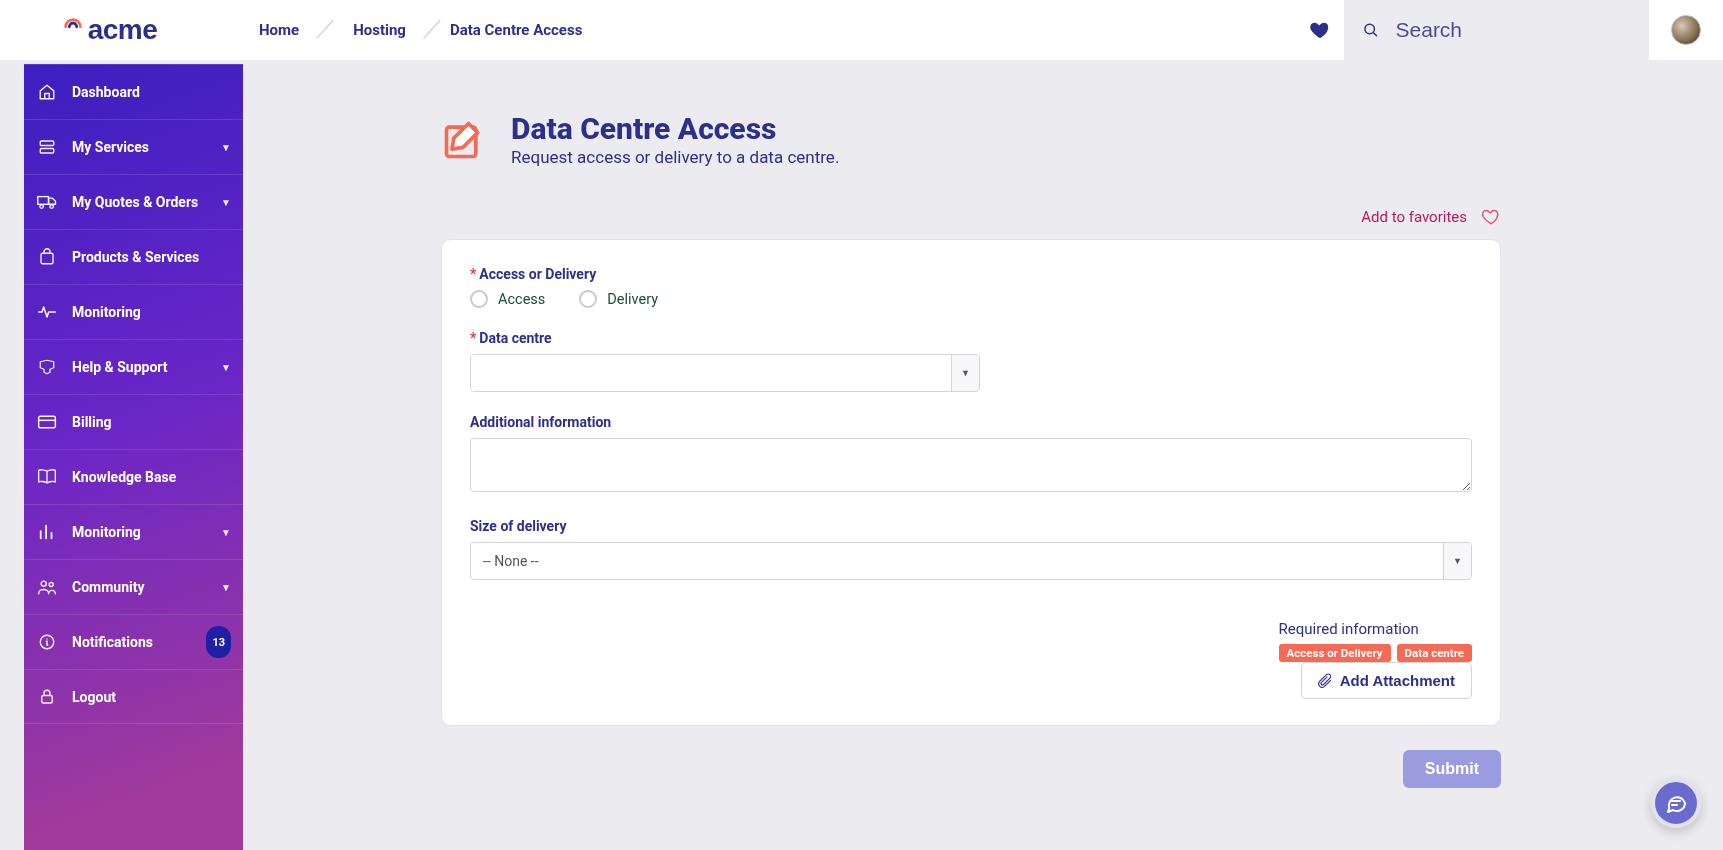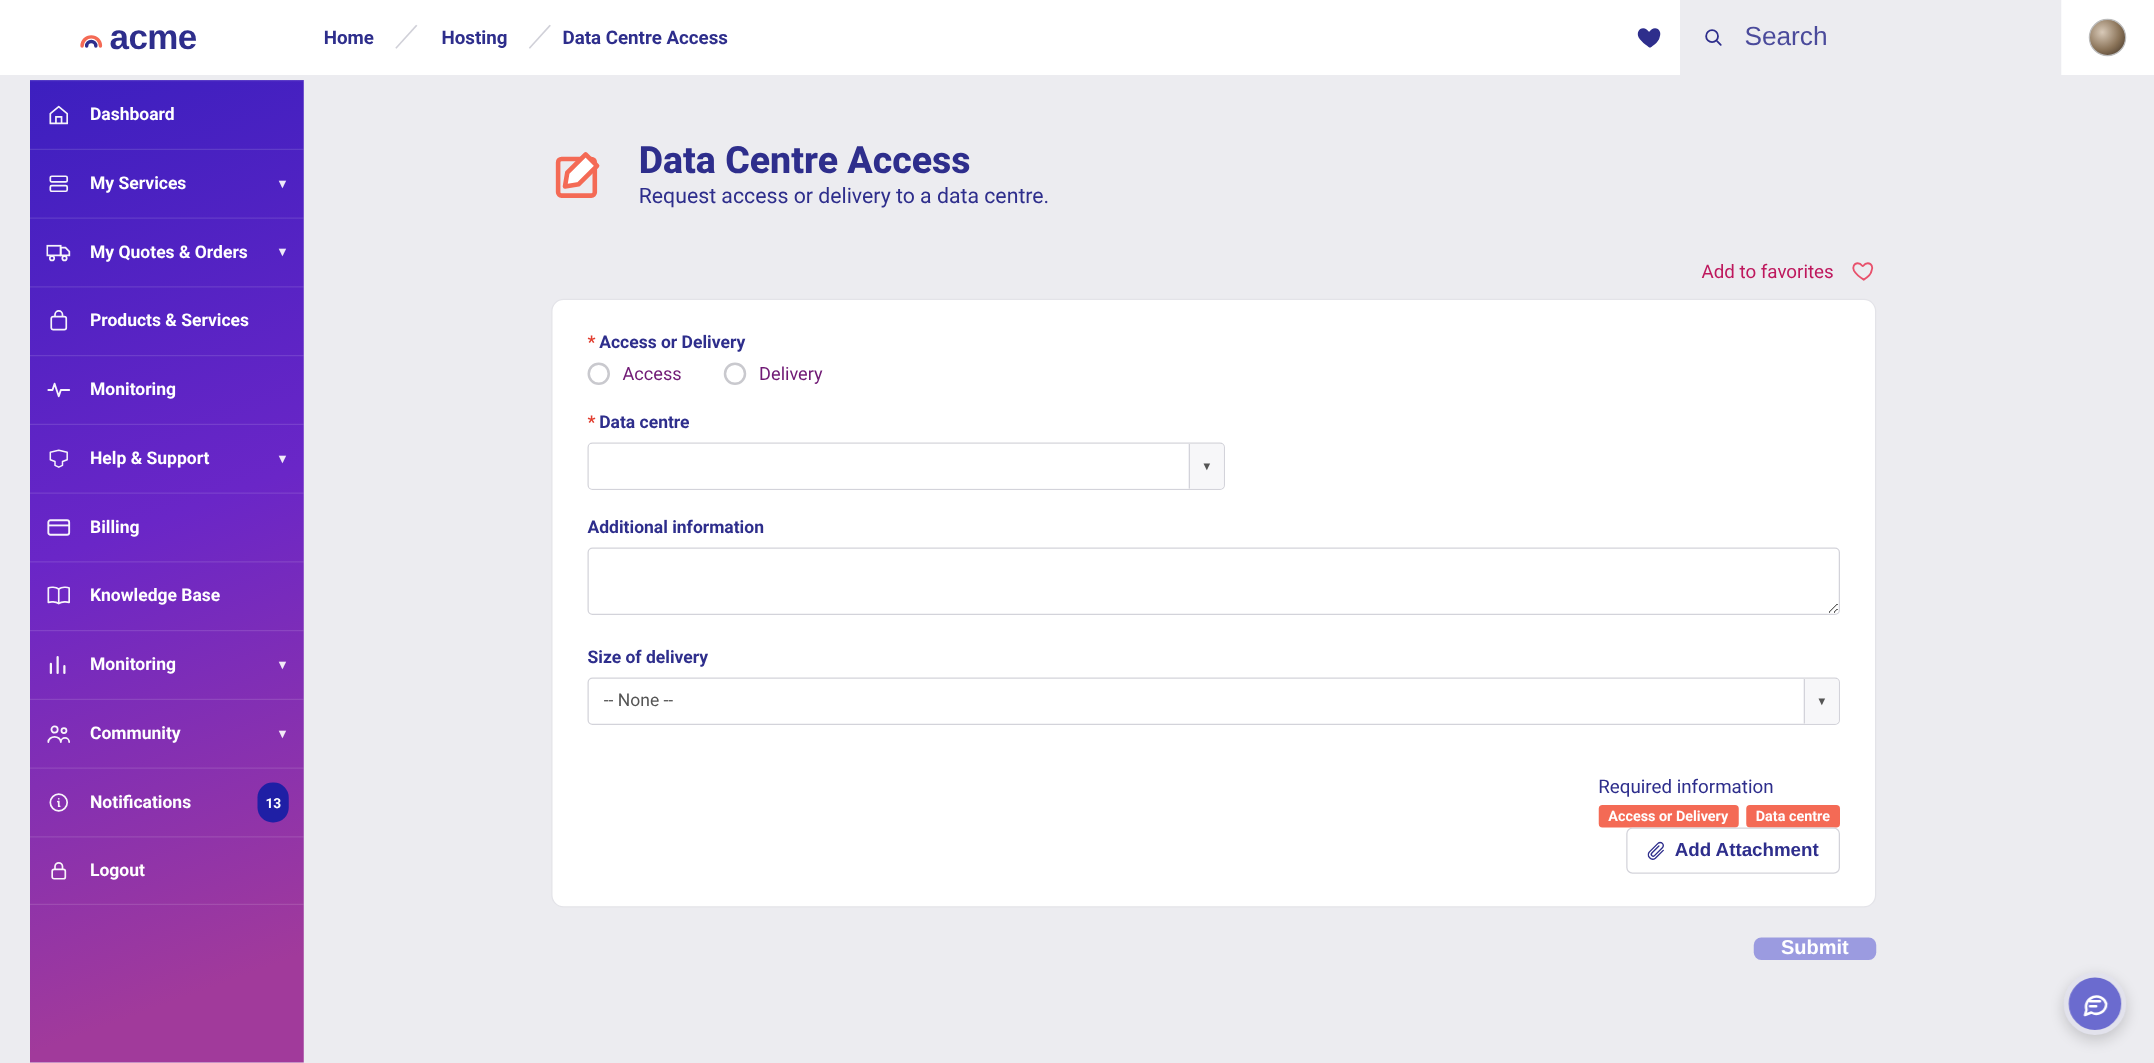--- a/index.html
+++ b/index.html
@@ -10,21 +10,21 @@
     color: #2e2e8c;
     overflow-x: hidden;
   }
 
   
   .topbar {
     position: fixed; top: 0; left: 0; right: 0; height: 60px;
     background: #fff; display: flex; align-items: center; z-index: 20;
   }
   .logo {
-    width: 219px; display: flex; align-items: flex-end; justify-content: center;
+    width: 219px; display: flex; align-items: flex-start; justify-content: center;
     font-weight: 800; font-size: 28px; color: #2e2e8c; letter-spacing: -0.5px;
     font-family: "Segoe UI", sans-serif;
   }
   .logo svg { margin-right: 4px; }
   .breadcrumbs { display: flex; align-items: center; gap: 6px; font-size: 15px; font-weight: 700; margin-left: 30px;}
   .breadcrumbs a { color: #2e2e8c; text-decoration: none; padding: 0 10px; }
   .breadcrumbs .sep { color: #d0d0d8; font-size: 22px; font-weight: 300; transform: translateY(-2px);}
   .breadcrumbs .current { font-weight: 700; }
   .top-right { margin-left: auto; display: flex; align-items: center; height: 100%; }
   .fav-btn { width: 48px; display:flex; align-items:center; justify-content:center; height:100%; }
@@ -81,21 +81,21 @@
   .card {
     background:#fff; border-radius:10px; border:1px solid #e3e3e8;
     padding:26px 28px 26px;
   }
 
   .form-group { margin-bottom:22px; }
   .form-label { font-size:14px; font-weight:700; color:#2e2e8c; display:block; margin-bottom:8px;}
   .form-label .req { color:#e23d2e; font-weight:700; margin-right:3px;}
 
   .radio-row { display:flex; gap:34px; margin-top:4px;}
-  .radio-item { display:flex; align-items:center; gap:10px; font-size:14.5px; color:#701a75; cursor:pointer;}
+  .radio-item { display:flex; align-items:center; gap:10px; font-size:14.5px; color:#14532d; cursor:pointer;}
   .radio-item .dot { width:18px; height:18px; border-radius:50%; border:2px solid #c9c9ce; background:#fff;}
 
   .combo {
     display:flex; width:510px; max-width:100%; border:1px solid #d3d3da; border-radius:4px; overflow:hidden;
   }
   .combo input { flex:1; border:none; height:36px; padding:0 10px; font-size:14px; outline:none;}
   .combo .btn {
     width:28px; border-left:1px solid #d3d3da; background:#f7f7f9;
     display:flex; align-items:center; justify-content:center; color:#555; font-size:9px;
   }
@@ -123,21 +123,21 @@
   }
   .attach-btn {
     border:1px solid #d3d3da; background:#fff; border-radius:5px;
     font-size:15px; font-weight:700; color:#2e2e8c; padding:9px 16px;
     display:inline-flex; align-items:center; gap:8px; cursor:pointer;justify-content:flex-end;
   }
 
   .submit-row { display:flex; justify-content:flex-end; margin-top:24px;}
   .submit-btn {
     background:#9b9be0; color:#fff; font-size:16px; font-weight:700;
-    border:none; border-radius:6px; padding:0 22px;
+    border:none; border-radius:6px; padding:10px 22px;
   }
 
   
   .chat-fab {
     position:fixed; right:22px; bottom:22px; width:50px; height:50px; border-radius:50%;
     background:#6b6bcf; box-shadow:0 4px 12px rgba(0,0,0,.18);
     display:flex; align-items:center; justify-content:center; cursor:pointer; border:4px solid #e2e2ec;
   }
 </style>
 </head>

